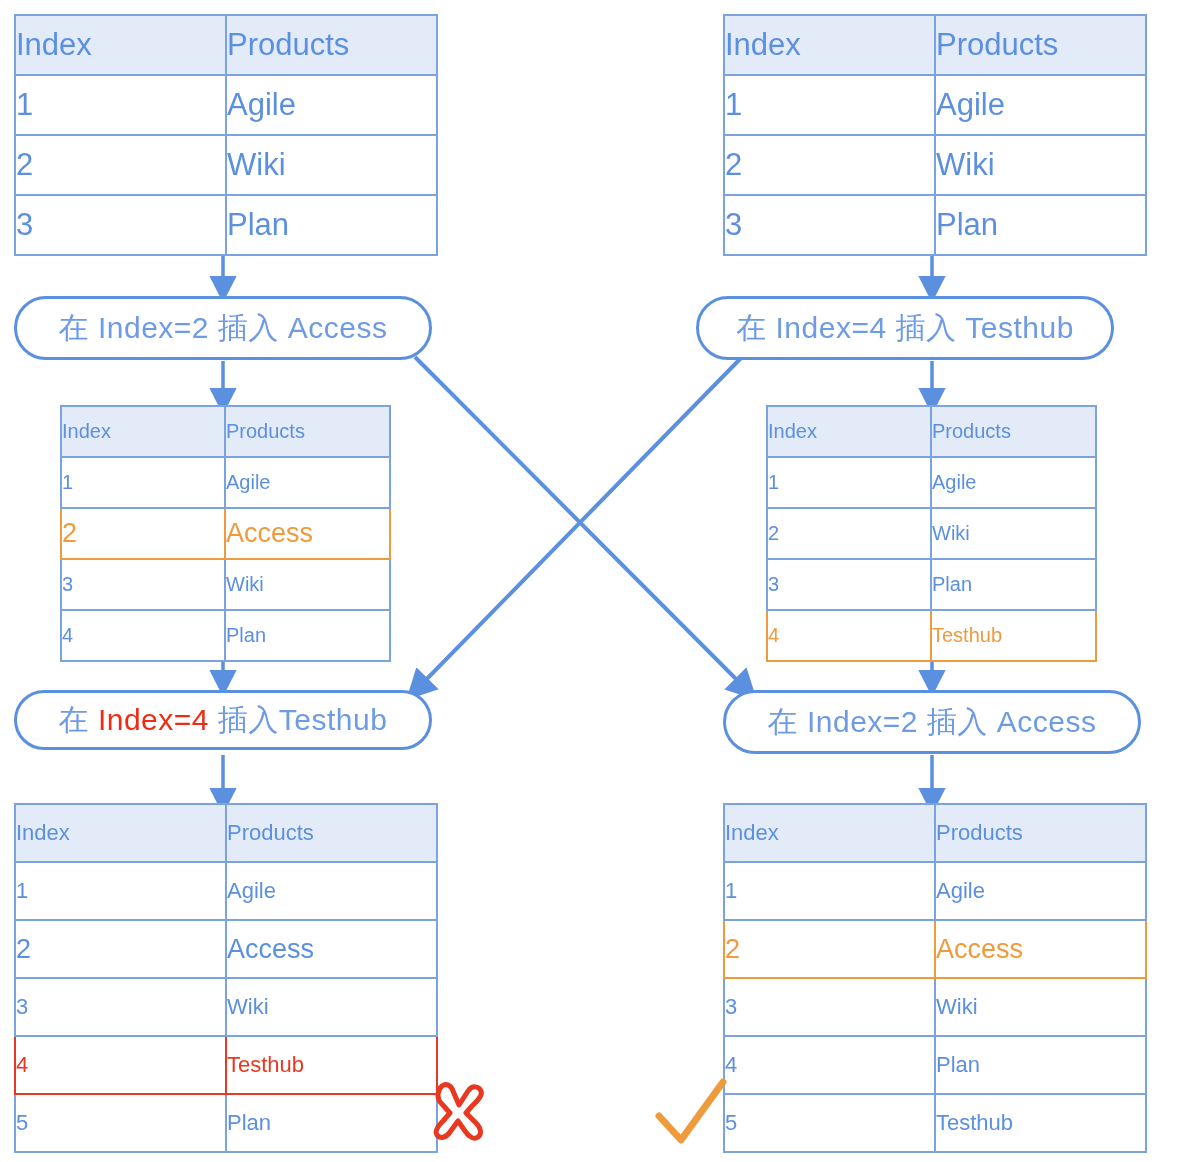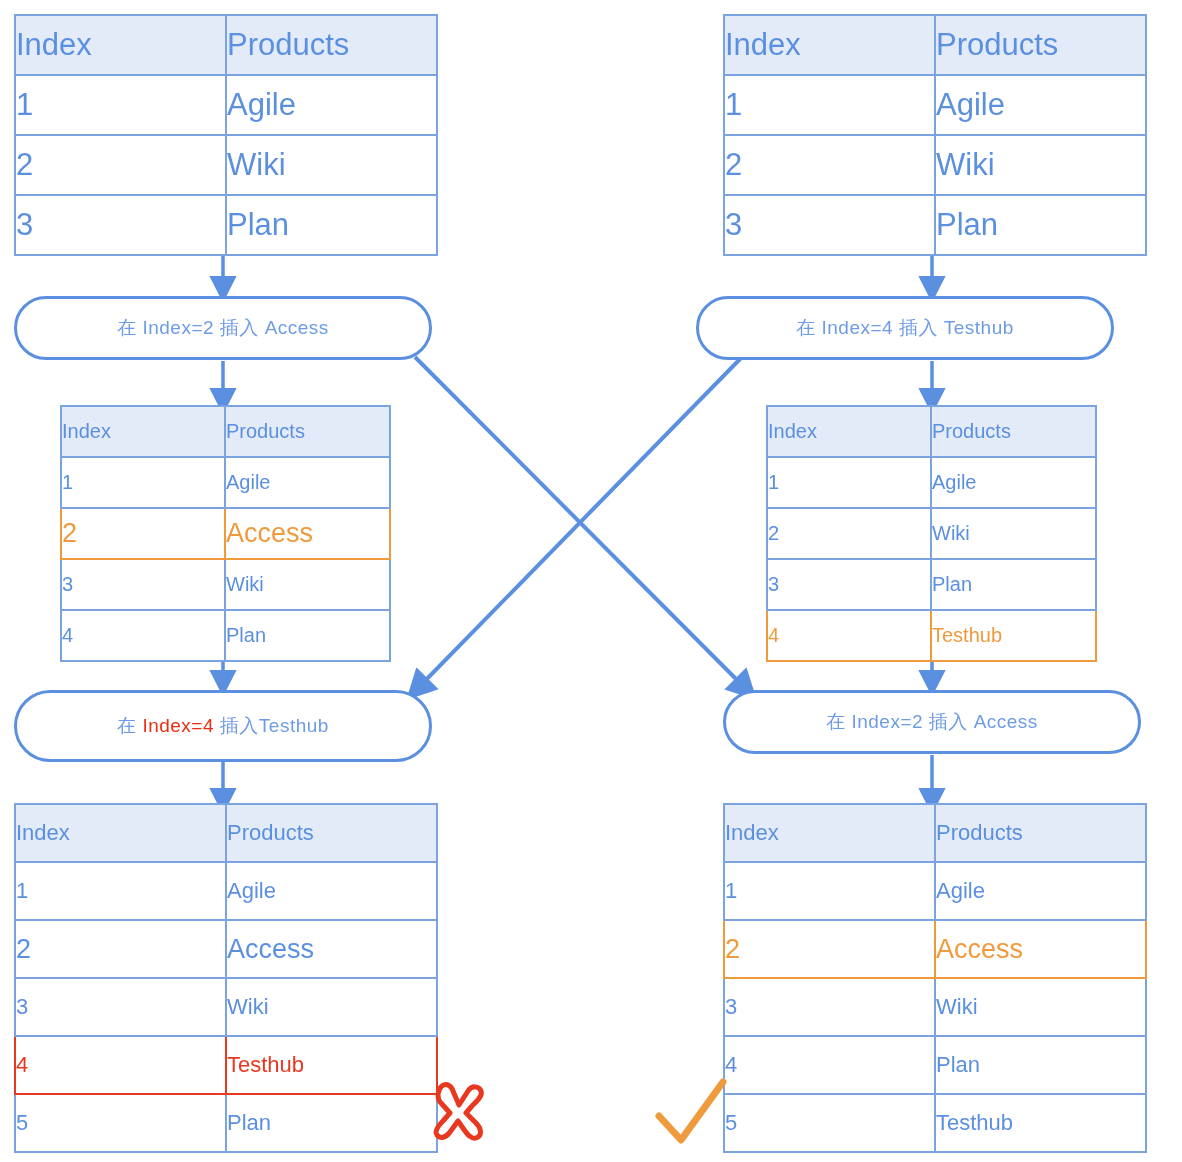--- a/index.html
+++ b/index.html
@@ -54,21 +54,21 @@
   .pill {
     position: absolute;
     box-sizing: border-box;
     border: 3px solid #5B8FE0;
     border-radius: 40px;
     background: #fff;
     color: #6E9BE5;
     display: flex;
     align-items: center;
     justify-content: center;
-    font-size: 19px;
+    font-size: 30px;
     white-space: nowrap;
     letter-spacing: 0.5px;
   }
   .pill .red { color: #EE2C13; }
 
   
   svg.wires {
     position: absolute;
     left: 0; top: 0;
     width: 1182px; height: 1162px;
@@ -202,21 +202,21 @@
     <td>3</td>
     <td>Plan</td>
   </tr>
   <tr class="hl-orange">
     <td>4</td>
     <td>Testhub</td>
   </tr>
 </tbody>
   </table>
 
-<div class="pill" style="left:14px; top:690px; width:418px; height:72px;justify-content:center;">
+<div class="pill" style="left:14px; top:690px; width:418px; height:60px;justify-content:center;">
   <span>
     <span>在 </span><span class="red">Index=4</span><span> 插入</span><span>Testhub</span>
   </span>
 </div>
 
 <div class="pill" style="left:723px; top:690px; width:418px; height:64px;">
   <span>
     <span>在 </span><span>Index=2</span><span> 插入 </span><span>Access</span>
   </span>
 </div>

